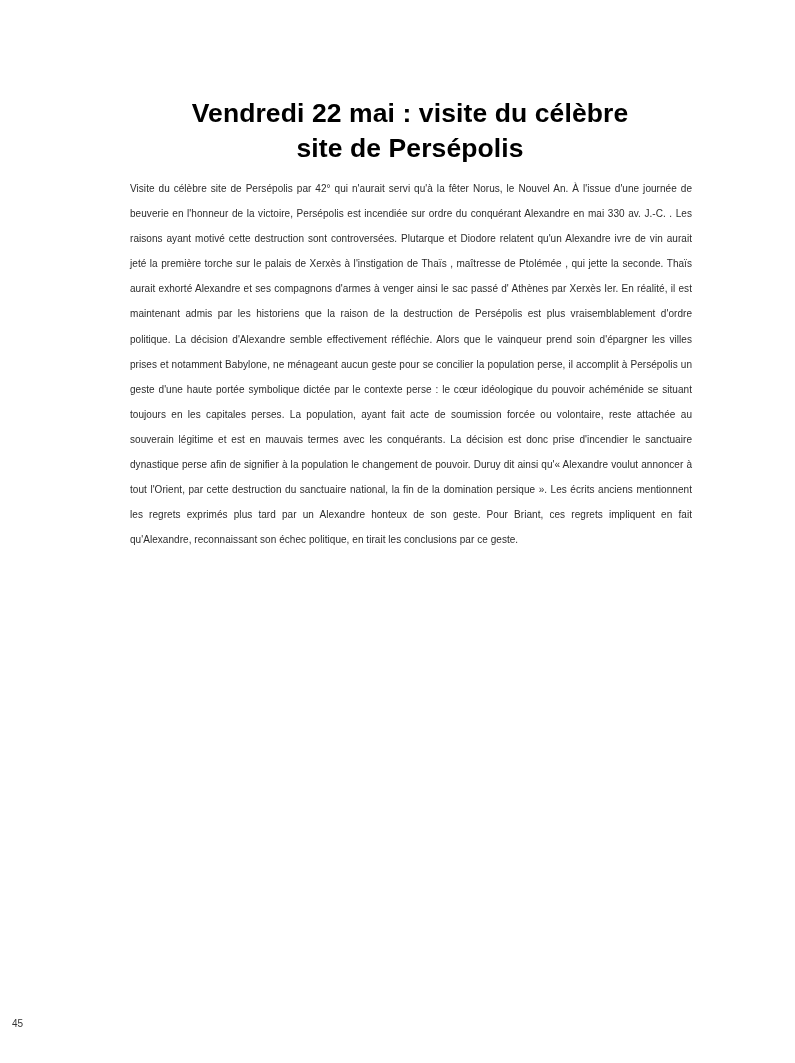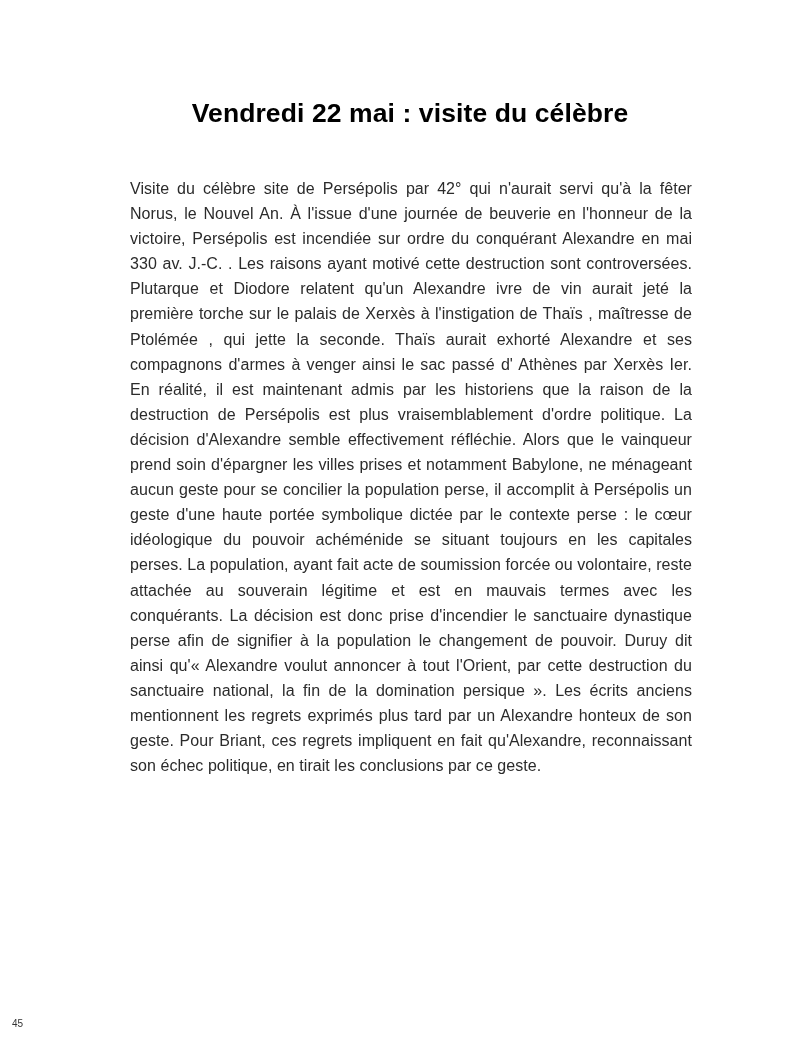--- a/index.html
+++ b/index.html
@@ -36,21 +36,21 @@
     color: #000000;
   }
   .body-block {
     position: absolute;
     left: 118px;
     top: 176px;
     width: 562px;
   }
   .para {
     margin: 0;
-    font-size: 16px;
+    font-size: 10px;
     line-height: 25.1px;
     text-align: justify;
     text-justify: inter-word;
     color: #2b2b2b;
     letter-spacing: 0.05px;
   }
   .para + .para {
     text-indent: 14px;
   }
   .page-number {
@@ -63,20 +63,21 @@
     color: #333333;
   }
 </style>
 </head>
 <body>
 
 <div class="page">
 
   <h1 class="doc-title">
     <span>Vendredi 22 mai : visite du célèbre</span><br>
+    <span>site de Persépolis</span>
   </h1>
 
   <div class="body-block">
     <p class="para">Visite du célèbre site de Persépolis par 42° qui n'aurait servi qu'à la fêter Norus, le Nouvel An. À l'issue d'une journée de beuverie en l'honneur de la victoire, Persépolis est incendiée sur ordre du conquérant Alexandre en mai 330 av. J.-C. . Les raisons ayant motivé cette destruction sont controversées. Plutarque et Diodore relatent qu'un Alexandre ivre de vin aurait jeté la première torche sur le palais de Xerxès à l'instigation de Thaïs , maîtresse de Ptolémée , qui jette la seconde. Thaïs aurait exhorté Alexandre et ses compagnons d'armes à venger ainsi le sac passé d' Athènes par Xerxès Ier. En réalité, il est maintenant admis par les historiens que la raison de la destruction de Persépolis est plus vraisemblablement d'ordre politique. La décision d'Alexandre semble effectivement réfléchie. Alors que le vainqueur prend soin d'épargner les villes prises et notamment Babylone, ne ménageant aucun geste pour se concilier la population perse, il accomplit à Persépolis un geste d'une haute portée symbolique dictée par le contexte perse : le cœur idéologique du pouvoir achéménide se situant toujours en les capitales perses. La population, ayant fait acte de soumission forcée ou volontaire, reste attachée au souverain légitime et est en mauvais termes avec les conquérants. La décision est donc prise d'incendier le sanctuaire dynastique perse afin de signifier à la population le changement de pouvoir. Duruy dit ainsi qu'« Alexandre voulut annoncer à tout l'Orient, par cette destruction du sanctuaire national, la fin de la domination persique ». Les écrits anciens mentionnent les regrets exprimés plus tard par un Alexandre honteux de son geste. Pour Briant, ces regrets impliquent en fait qu'Alexandre, reconnaissant son échec politique, en tirait les conclusions par ce geste.</p>
   </div>
 
   <div class="page-number">45</div>
 
 </div>
 

